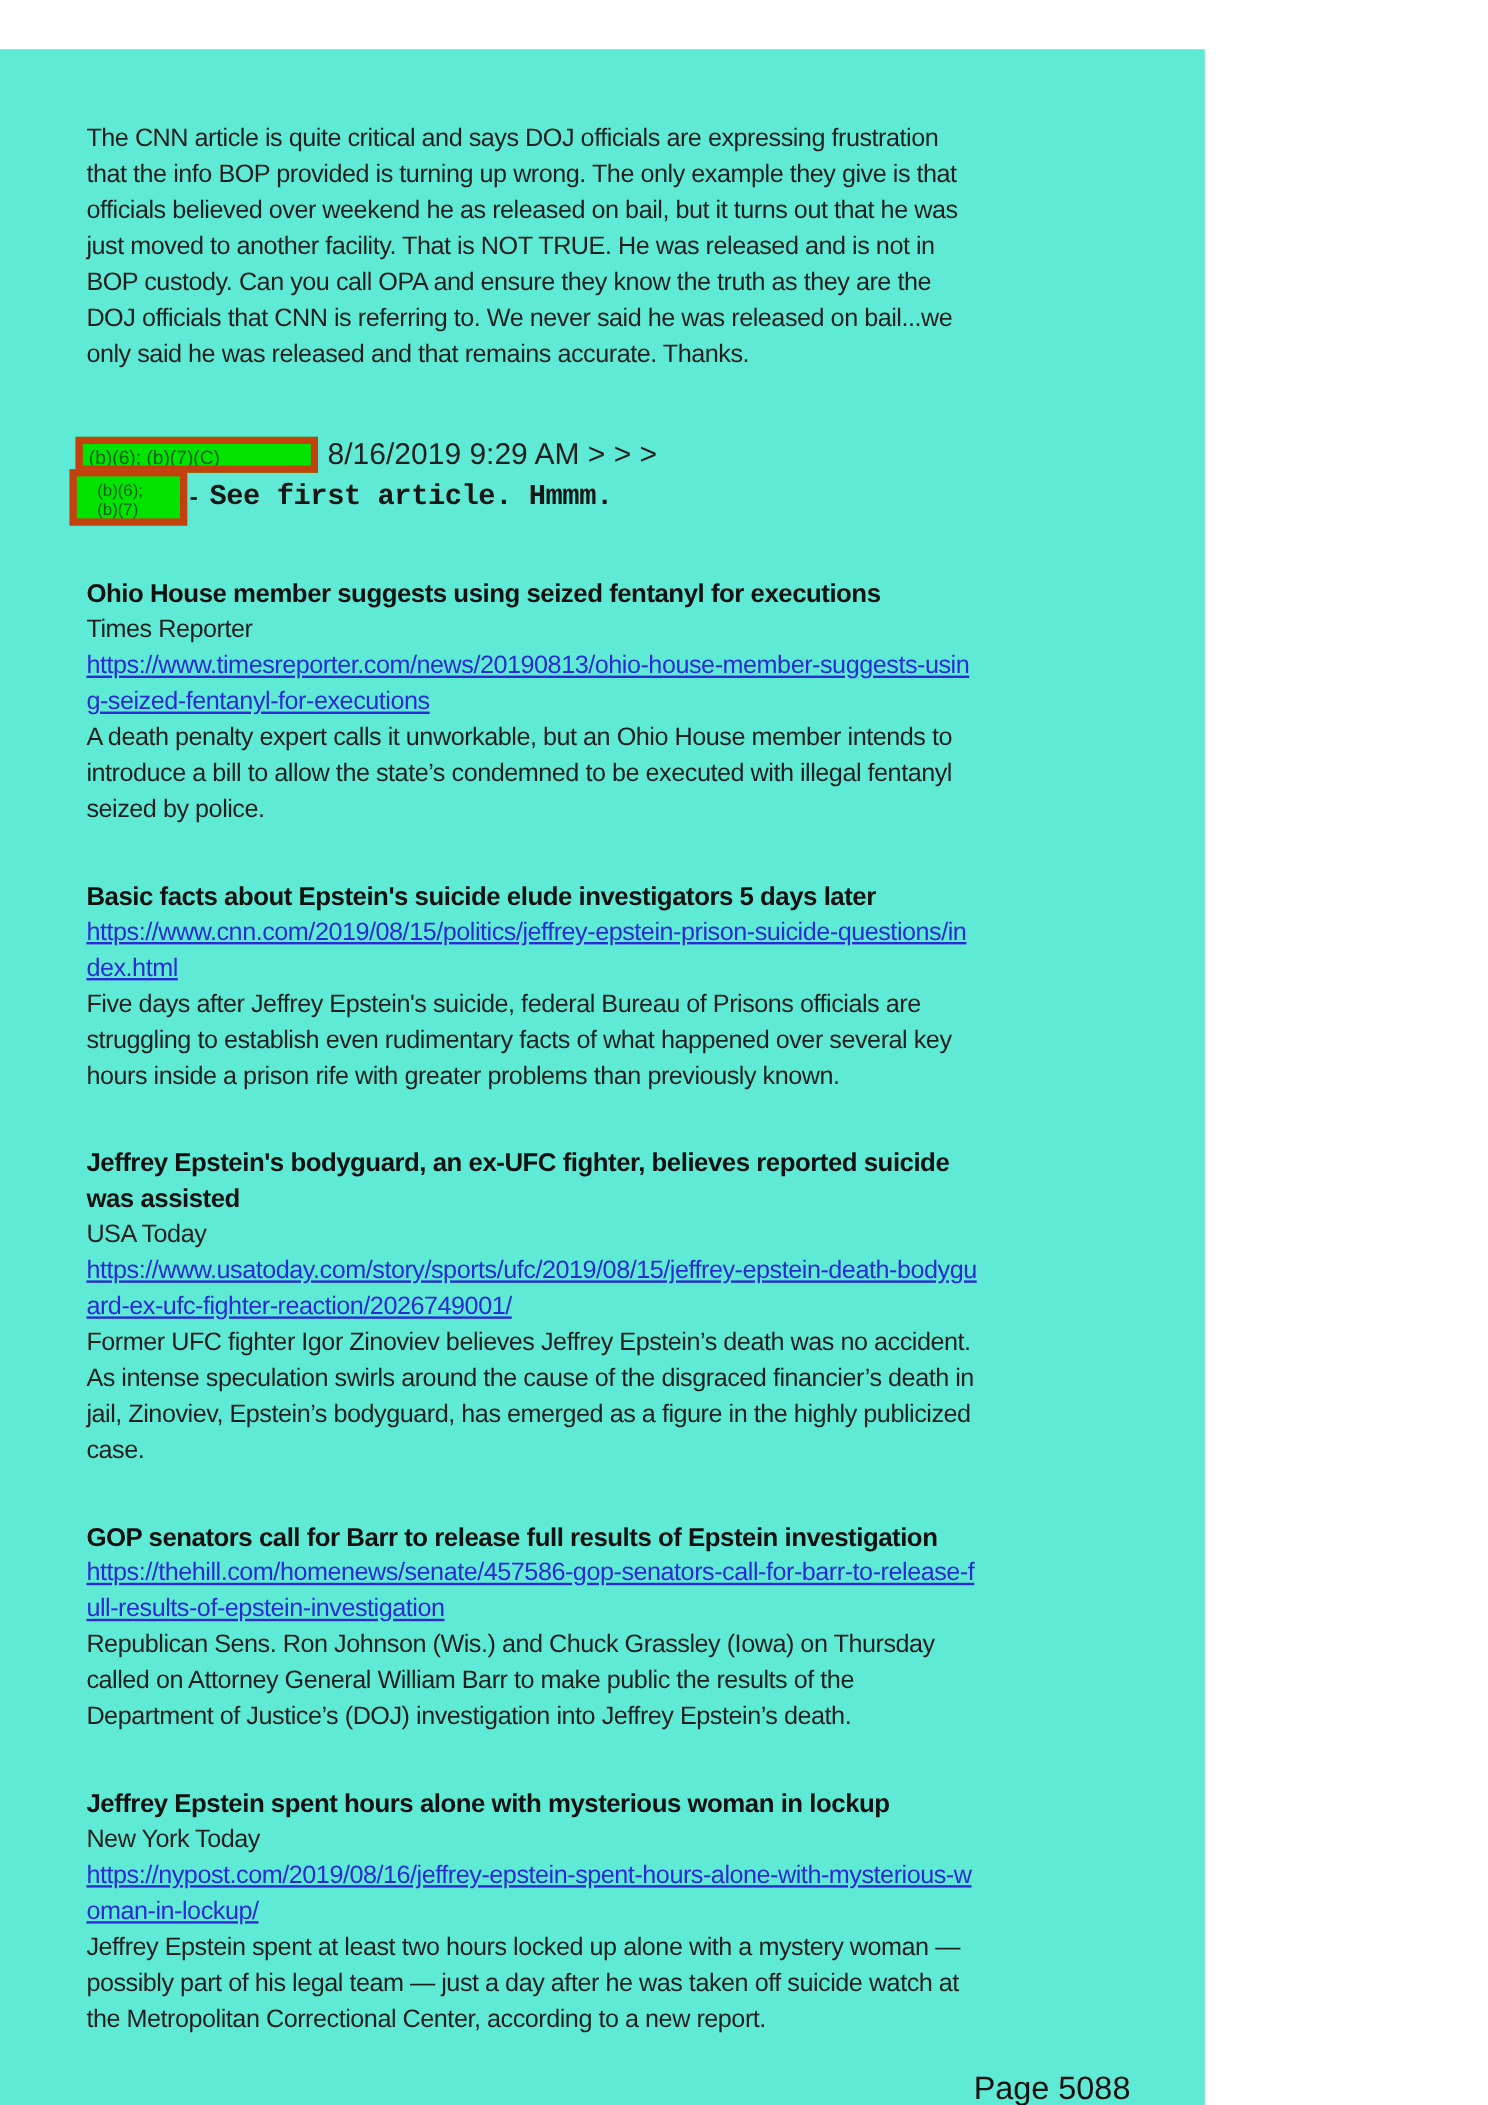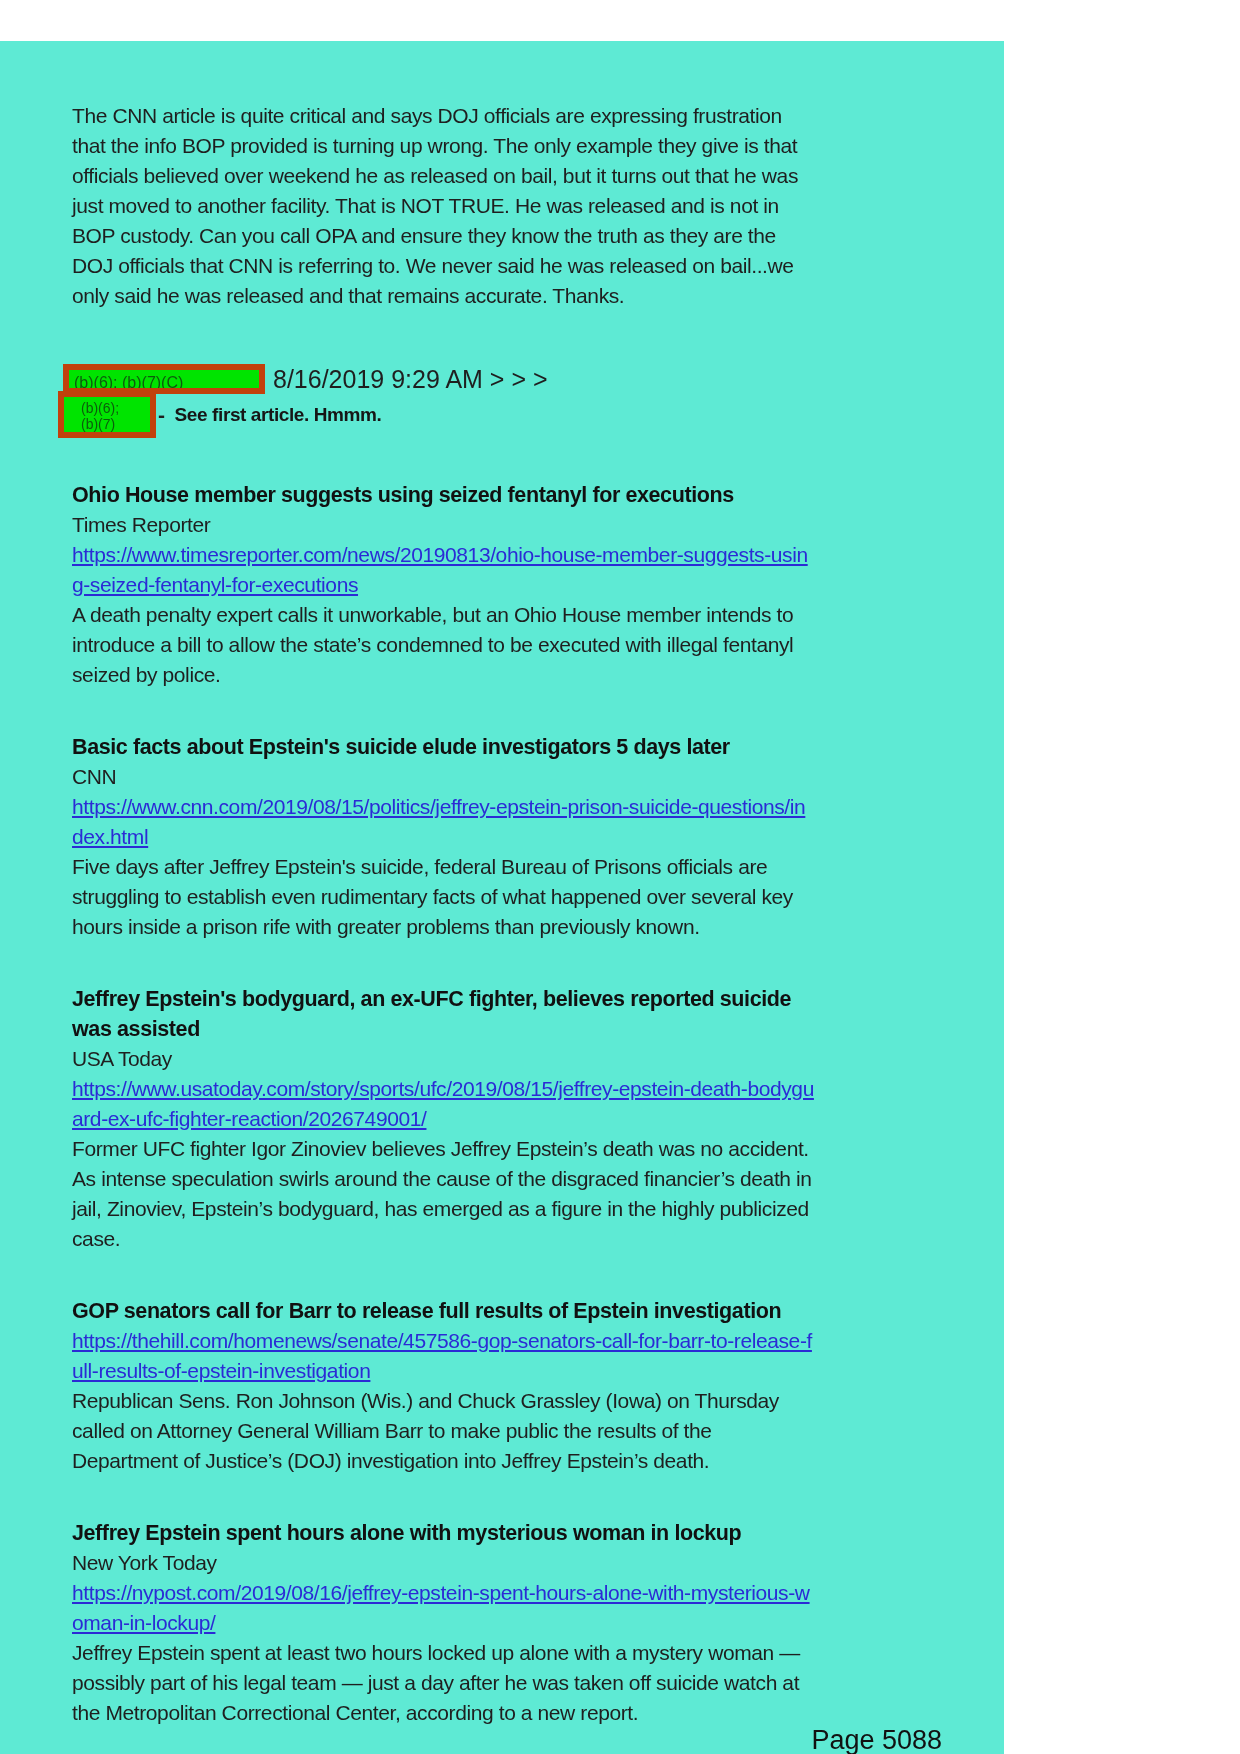--- a/index.html
+++ b/index.html
@@ -56,24 +56,25 @@
     height: 47px;
     font-size: 14px;
     line-height: 16px;
     padding: 3px 17px;
     margin-left: -14px;
     letter-spacing: 0;
     white-space: pre-line;
   }
   .dash { font-weight: 700; margin-left: 2px; }
   .note {
-    font-size: 19px;
+    font-size: 24px;
     font-weight: 700;
     margin-left: 10px;
     color: #161616;
+    font-family: Liberation Mono, monospace;
   }
 
   .article { margin-top: 42px; }
   .article-title {
     margin: 0;
     font-size: 21.5px;
     font-weight: 700;
     color: #111;
     line-height: 30px;
   }
@@ -119,21 +120,20 @@
 
     <section class="article">
       <h2 class="article-title">Ohio House member suggests using seized fentanyl for executions</h2>
       <p class="source">Times Reporter</p>
       <a class="url">https://www.timesreporter.com/news/20190813/ohio-house-member-suggests-using-seized-fentanyl-for-executions</a>
       <p class="desc">A death penalty expert calls it unworkable, but an Ohio House member intends to introduce a bill to allow the state’s condemned to be executed with illegal fentanyl seized by police.</p>
     </section>
 
     <section class="article">
       <h2 class="article-title">Basic facts about Epstein's suicide elude investigators 5 days later</h2>
-      <p class="source">CNN</p>
       <a class="url">https://www.cnn.com/2019/08/15/politics/jeffrey-epstein-prison-suicide-questions/index.html</a>
       <p class="desc">Five days after Jeffrey Epstein's suicide, federal Bureau of Prisons officials are struggling to establish even rudimentary facts of what happened over several key hours inside a prison rife with greater problems than previously known.</p>
     </section>
 
     <section class="article">
       <h2 class="article-title">Jeffrey Epstein's bodyguard, an ex-UFC fighter, believes reported suicide was assisted</h2>
       <p class="source">USA Today</p>
       <a class="url">https://www.usatoday.com/story/sports/ufc/2019/08/15/jeffrey-epstein-death-bodyguard-ex-ufc-fighter-reaction/2026749001/</a>
       <p class="desc">Former UFC fighter Igor Zinoviev believes Jeffrey Epstein’s death was no accident.  As intense speculation swirls around the cause of the disgraced financier’s death in jail, Zinoviev, Epstein’s bodyguard, has emerged as a figure in the highly publicized case.</p>
     </section>

